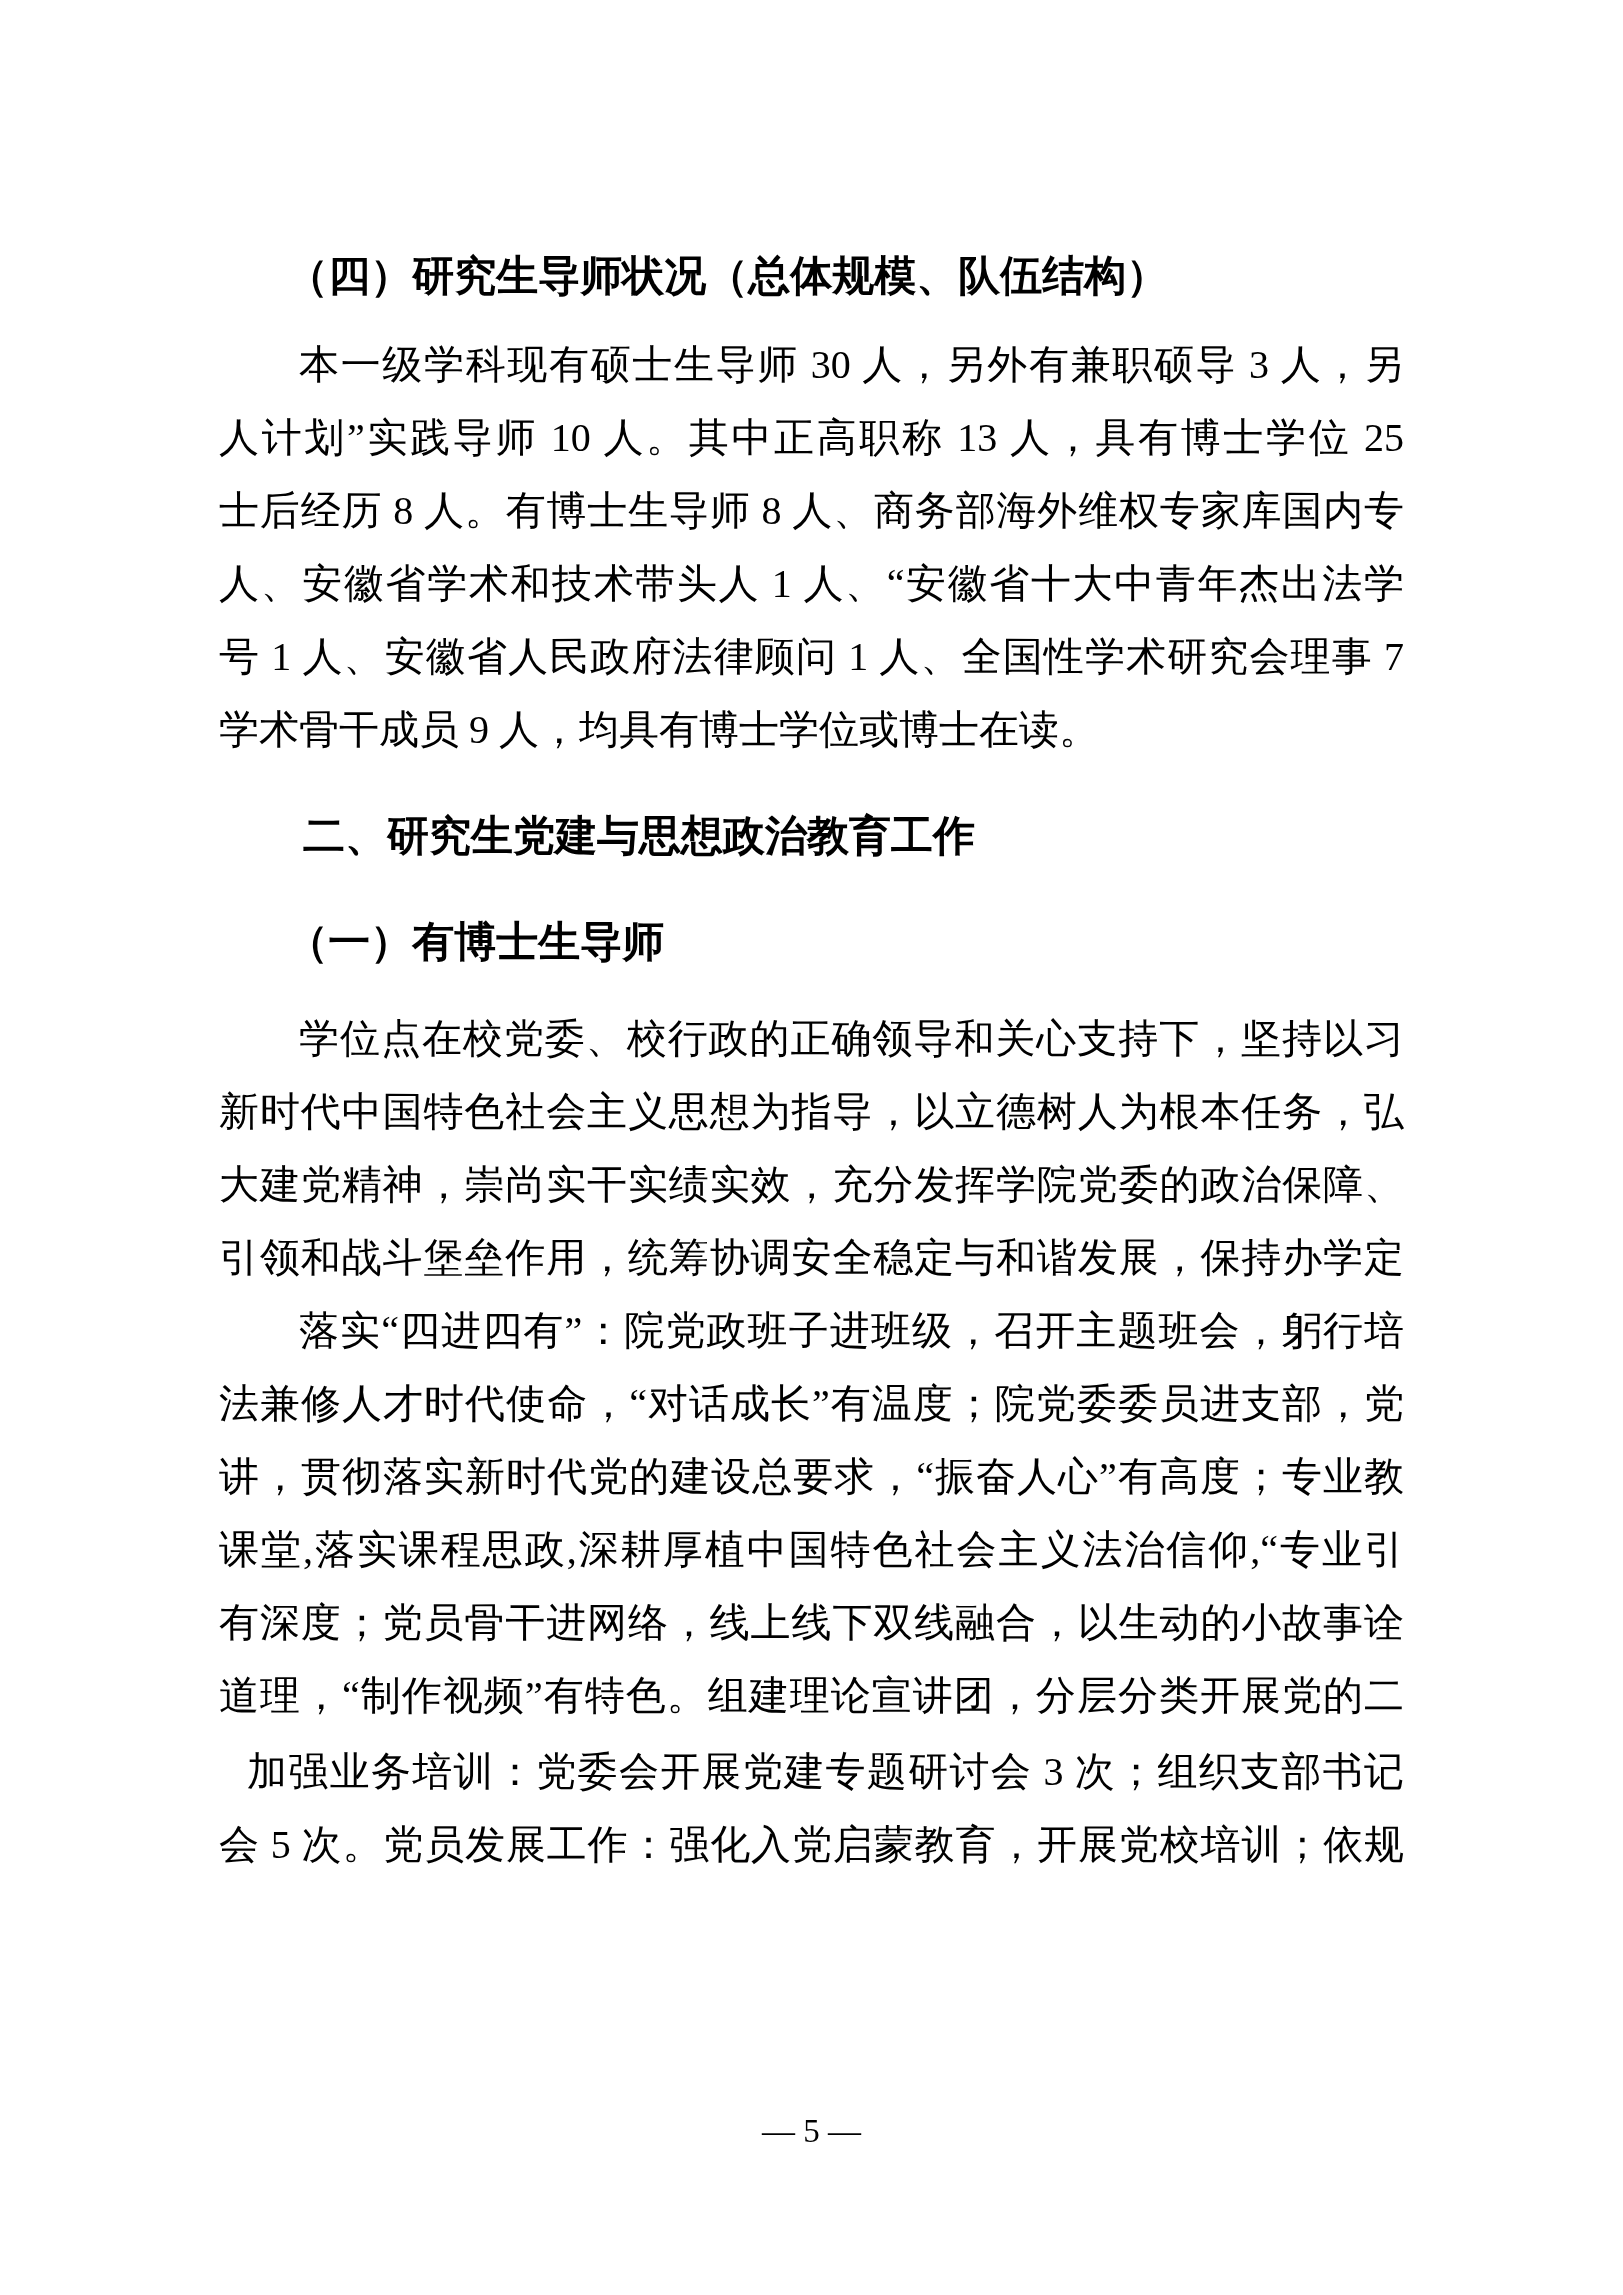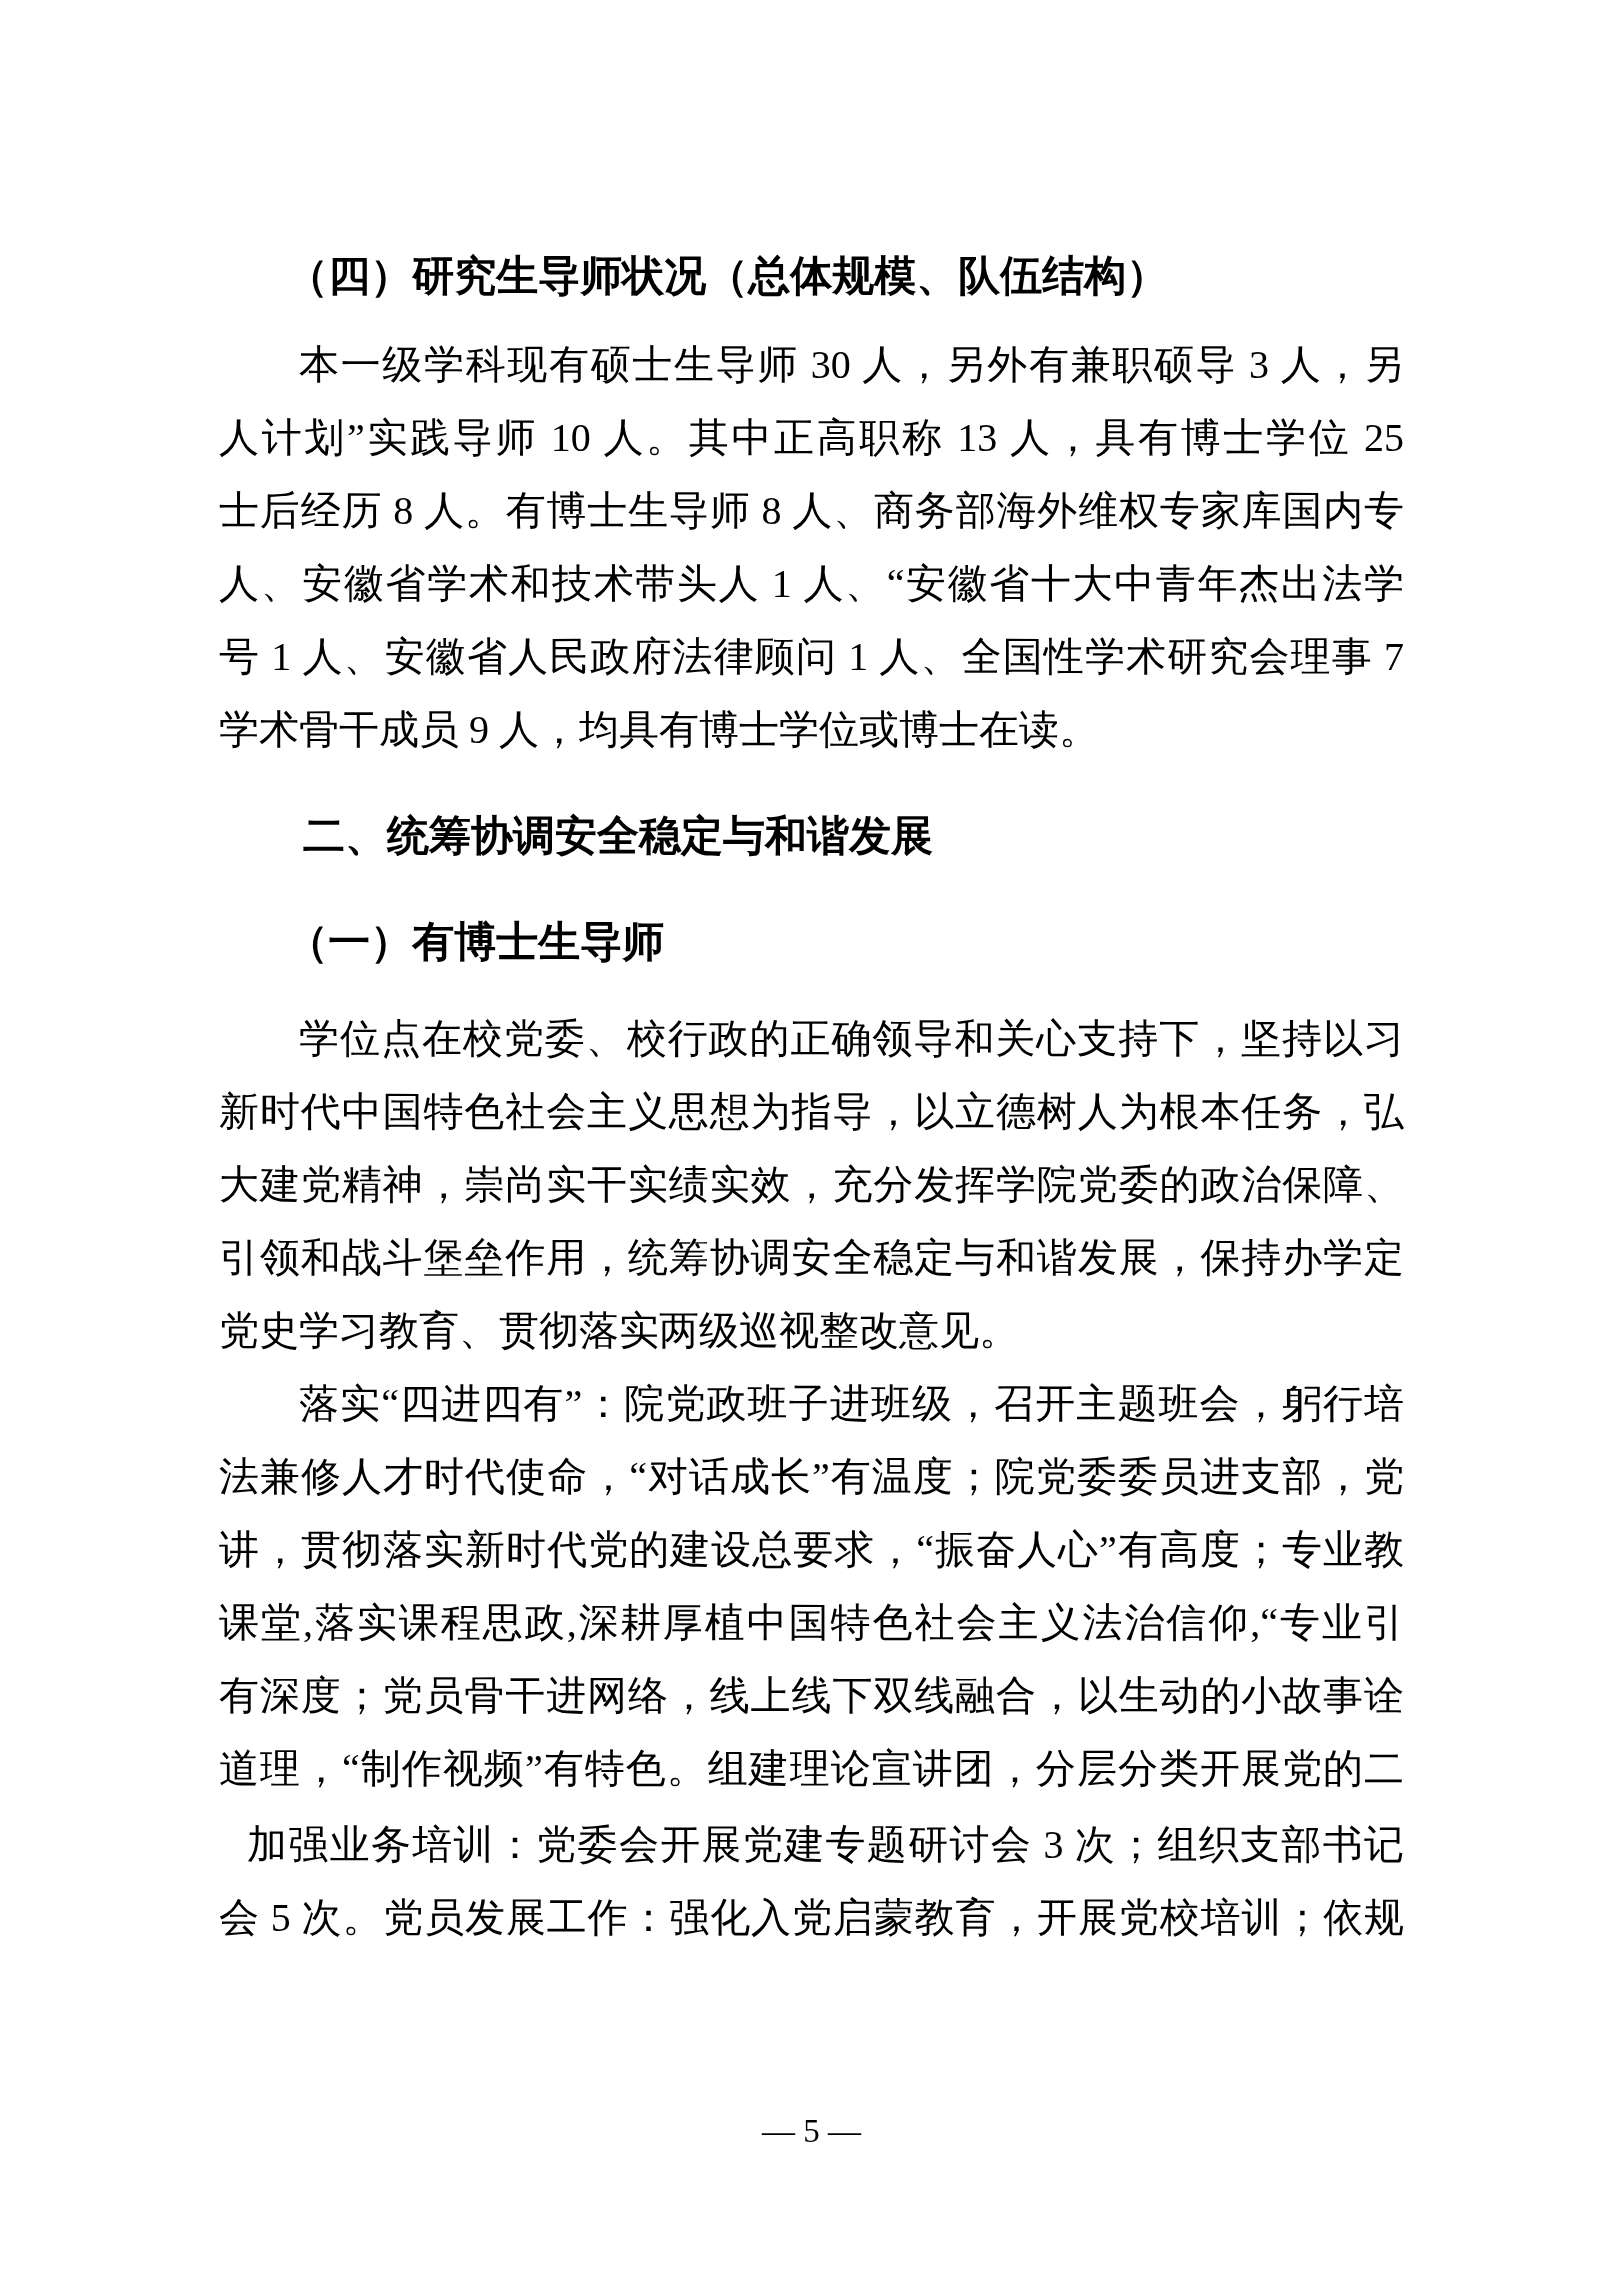--- a/index.html
+++ b/index.html
@@ -80,30 +80,29 @@
 
     <div class="para p-supervisors">
       <div class="ln first">本一级学科现有硕士生导师 30 人，另外有兼职硕导 3 人，另有“千</div>
       <div class="ln">人计划”实践导师 10 人。其中正高职称 13 人，具有博士学位 25 人，博</div>
       <div class="ln">士后经历 8 人。有博士生导师 8 人、商务部海外维权专家库国内专家 1</div>
       <div class="ln">人、安徽省学术和技术带头人 1 人、“安徽省十大中青年杰出法学家”称</div>
       <div class="ln">号 1 人、安徽省人民政府法律顾问 1 人、全国性学术研究会理事 7 人。</div>
       <div class="ln last">学术骨干成员 9 人，均具有博士学位或博士在读。</div>
     </div>
 
-    <div class="h h-indent-2 h-part2">二、统筹协调安全稳定与和谐发展</div>
+    <div class="h h-indent-2 h-part2">二、研究生党建与思想政治教育工作</div>
 
     <div class="h h-indent-bracket h-sub1">（一）有博士生导师</div>
 
     <div class="para p-leadership">
       <div class="ln first">学位点在校党委、校行政的正确领导和关心支持下，坚持以习近平</div>
       <div class="ln">新时代中国特色社会主义思想为指导，以立德树人为根本任务，弘扬伟</div>
       <div class="ln">大建党精神，崇尚实干实绩实效，充分发挥学院党委的政治保障、思想</div>
       <div class="ln">引领和战斗堡垒作用，统筹协调安全稳定与和谐发展，保持办学定力,将</div>
-      <div class="ln last">党史学习教育、贯彻落实两级巡视整改意见。</div>
     </div>
 
     <div class="para p-fourinto">
       <div class="ln first">落实“四进四有”：院党政班子进班级，召开主题班会，躬行培育德</div>
       <div class="ln">法兼修人才时代使命，“对话成长”有温度；院党委委员进支部，党课开</div>
       <div class="ln">讲，贯彻落实新时代党的建设总要求，“振奋人心”有高度；专业教师进</div>
       <div class="ln">课堂,落实课程思政,深耕厚植中国特色社会主义法治信仰,“专业引领”</div>
       <div class="ln">有深度；党员骨干进网络，线上线下双线融合，以生动的小故事诠释大</div>
       <div class="ln">道理，“制作视频”有特色。组建理论宣讲团，分层分类开展党的二十大</div>
     </div>

